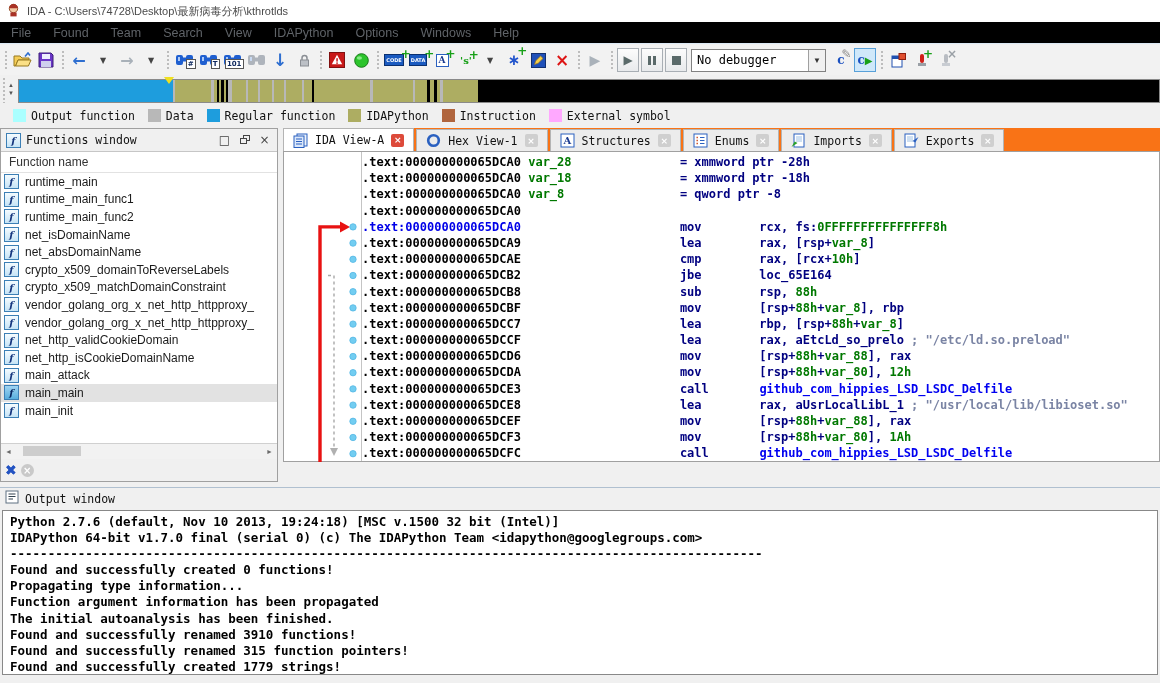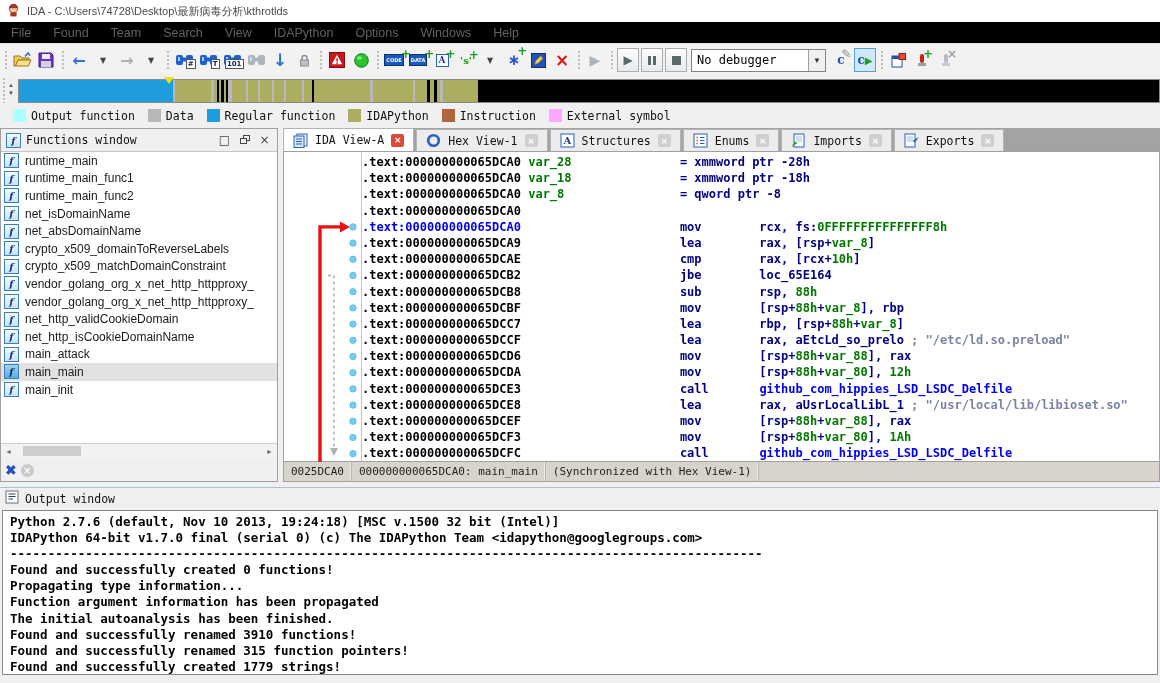--- a/index.html
+++ b/index.html
@@ -73,21 +73,21 @@
   .fw-hscroll .thumb{position:absolute;left:22px;top:2px;width:58px;height:10px;background:#cdcdcd;}
   .fw-filter{height:22px;display:flex;align-items:center;gap:4px;padding:0 4px;background:#f0f0f0;flex:0 0 auto;}
   .filter-x{color:#2353c2;font:bold 14px "DejaVu Sans",sans-serif;text-shadow:0 0 0.6px #2353c2;}
   .fw-filter input{flex:1;height:17px;border:1px solid #8a8a8a;font:12px "DejaVu Sans Mono",monospace;padding:0 4px;outline:none;}
   .clear-c{width:13px;height:13px;border-radius:50%;background:#c9c9c9;color:#fff;font:bold 10px "DejaVu Sans",sans-serif;
            display:flex;align-items:center;justify-content:center;}
   .fw-status{height:19px;display:flex;align-items:center;padding-left:6px;font-size:12px;color:#222;
              background:#f0f0f0;border-top:1px solid #d6d6d6;flex:0 0 auto;}
   
   #right-area{position:absolute;left:283px;top:128px;right:0;height:354px;}
-  #tabbar{height:23px;display:flex;align-items:flex-end;gap:2px;background:#a3a3a3;}
+  #tabbar{height:23px;display:flex;align-items:flex-end;gap:2px;background:#f97316;}
   .tab{height:22px;display:flex;align-items:center;gap:7px;padding:0 9px;border:1px solid #b4b4b4;
        border-bottom:none;background:#ececec;font:11.5px "DejaVu Sans Mono",monospace;color:#111;box-sizing:border-box;}
   .tab.active{background:#fff;height:23px;}
   .tab .close{width:13px;height:13px;border-radius:2px;background:#cfcfcf;color:#fff;display:flex;align-items:center;
               justify-content:center;font:bold 9px "DejaVu Sans",sans-serif;}
   .tab.active .close{background:#dd4a3a;}
   #disasm{position:absolute;left:0;right:0;top:23px;bottom:20px;background:#fff;border:1px solid #a0a0a0;
           display:flex;box-sizing:border-box;}
   #gutter{width:77px;border-right:1px solid #c4c4c4;position:relative;flex:0 0 auto;}
   #code{flex:1;padding-top:2px;font:bold 12px "DejaVu Sans Mono",monospace;line-height:16.2px;
@@ -466,20 +466,21 @@
   </div>
 
 <div id="func-panel">
   <div class="fw-title">
     <span class="fchip">f</span>
     <span class="txt">Functions window</span>
     <span class="winbtn">□</span>
     <span class="winbtn"><span class="ri"></span></span>
     <span class="winbtn">×</span>
   </div>
+  <div class="fw-header">Function name</div>
   <div class="fw-list">
       <div class="fw-row">
         <span class="fchip">f</span>
         <span>runtime_main</span>
       </div>
       <div class="fw-row">
         <span class="fchip">f</span>
         <span>runtime_main_func1</span>
       </div>
       <div class="fw-row">
@@ -627,25 +628,20 @@
           <circle cx="69" cy="220.7" r="3.2" fill="#72cdf1" stroke="#56b8e4" stroke-width="0.8"></circle>
           <circle cx="69" cy="236.9" r="3.2" fill="#72cdf1" stroke="#56b8e4" stroke-width="0.8"></circle>
           <circle cx="69" cy="253.1" r="3.2" fill="#72cdf1" stroke="#56b8e4" stroke-width="0.8"></circle>
           <circle cx="69" cy="269.3" r="3.2" fill="#72cdf1" stroke="#56b8e4" stroke-width="0.8"></circle>
           <circle cx="69" cy="285.5" r="3.2" fill="#72cdf1" stroke="#56b8e4" stroke-width="0.8"></circle>
           <circle cx="69" cy="301.7" r="3.2" fill="#72cdf1" stroke="#56b8e4" stroke-width="0.8"></circle>
  </svg>
       </div>
     <div id="code"><div class="asm-line"><span class="tk-a">.text:000000000065DCA0</span><span class="tk-g"> var_28</span><span class="tk-n">               = xmmword ptr -28h</span></div><div class="asm-line"><span class="tk-a">.text:000000000065DCA0</span><span class="tk-g"> var_18</span><span class="tk-n">               = xmmword ptr -18h</span></div><div class="asm-line"><span class="tk-a">.text:000000000065DCA0</span><span class="tk-g"> var_8</span><span class="tk-n">                = qword ptr -8</span></div><div class="asm-line"><span class="tk-a">.text:000000000065DCA0</span></div><div class="asm-line"><span class="tk-A">.text:000000000065DCA0</span><span class="tk-n">                      mov        rcx, fs:</span><span class="tk-g">0FFFFFFFFFFFFFFF8h</span></div><div class="asm-line"><span class="tk-a">.text:000000000065DCA9</span><span class="tk-n">                      lea        rax, [rsp+</span><span class="tk-g">var_8</span><span class="tk-n">]</span></div><div class="asm-line"><span class="tk-a">.text:000000000065DCAE</span><span class="tk-n">                      cmp        rax, [rcx+</span><span class="tk-g">10h</span><span class="tk-n">]</span></div><div class="asm-line"><span class="tk-a">.text:000000000065DCB2</span><span class="tk-n">                      jbe        loc_65E164</span></div><div class="asm-line"><span class="tk-a">.text:000000000065DCB8</span><span class="tk-n">                      sub        rsp, </span><span class="tk-g">88h</span></div><div class="asm-line"><span class="tk-a">.text:000000000065DCBF</span><span class="tk-n">                      mov        [rsp+</span><span class="tk-g">88h</span><span class="tk-n">+</span><span class="tk-g">var_8</span><span class="tk-n">], rbp</span></div><div class="asm-line"><span class="tk-a">.text:000000000065DCC7</span><span class="tk-n">                      lea        rbp, [rsp+</span><span class="tk-g">88h</span><span class="tk-n">+</span><span class="tk-g">var_8</span><span class="tk-n">]</span></div><div class="asm-line"><span class="tk-a">.text:000000000065DCCF</span><span class="tk-n">                      lea        rax, aEtcLd_so_prelo</span><span class="tk-m"> ; "/etc/ld.so.preload"</span></div><div class="asm-line"><span class="tk-a">.text:000000000065DCD6</span><span class="tk-n">                      mov        [rsp+</span><span class="tk-g">88h</span><span class="tk-n">+</span><span class="tk-g">var_88</span><span class="tk-n">], rax</span></div><div class="asm-line"><span class="tk-a">.text:000000000065DCDA</span><span class="tk-n">                      mov        [rsp+</span><span class="tk-g">88h</span><span class="tk-n">+</span><span class="tk-g">var_80</span><span class="tk-n">], </span><span class="tk-g">12h</span></div><div class="asm-line"><span class="tk-a">.text:000000000065DCE3</span><span class="tk-n">                      call       </span><span class="tk-c">github_com_hippies_LSD_LSDC_Delfile</span></div><div class="asm-line"><span class="tk-a">.text:000000000065DCE8</span><span class="tk-n">                      lea        rax, aUsrLocalLibL_1</span><span class="tk-m"> ; "/usr/local/lib/libioset.so"</span></div><div class="asm-line"><span class="tk-a">.text:000000000065DCEF</span><span class="tk-n">                      mov        [rsp+</span><span class="tk-g">88h</span><span class="tk-n">+</span><span class="tk-g">var_88</span><span class="tk-n">], rax</span></div><div class="asm-line"><span class="tk-a">.text:000000000065DCF3</span><span class="tk-n">                      mov        [rsp+</span><span class="tk-g">88h</span><span class="tk-n">+</span><span class="tk-g">var_80</span><span class="tk-n">], </span><span class="tk-g">1Ah</span></div><div class="asm-line"><span class="tk-a">.text:000000000065DCFC</span><span class="tk-n">                      call       </span><span class="tk-c">github_com_hippies_LSD_LSDC_Delfile</span></div></div>
   </div>
-  <div id="disasm-status">
-      <span class="cell">0025DCA0</span>
-      <span class="cell">000000000065DCA0: main_main</span>
-      <span class="cell">(Synchronized with Hex View-1)</span>
-    </div>
 </div>
 
 <div id="output">
   <div class="ow-title">
     <span>
       <svg width="14" height="14">
           <rect x="1" y="1" width="12" height="12" fill="#fff" stroke="#5f7082"></rect>
           <path d="M3.5 4h7M3.5 6.5h7M3.5 9h4.5" stroke="#31414f" stroke-width="1.2"></path>
         </svg>
     </span>

